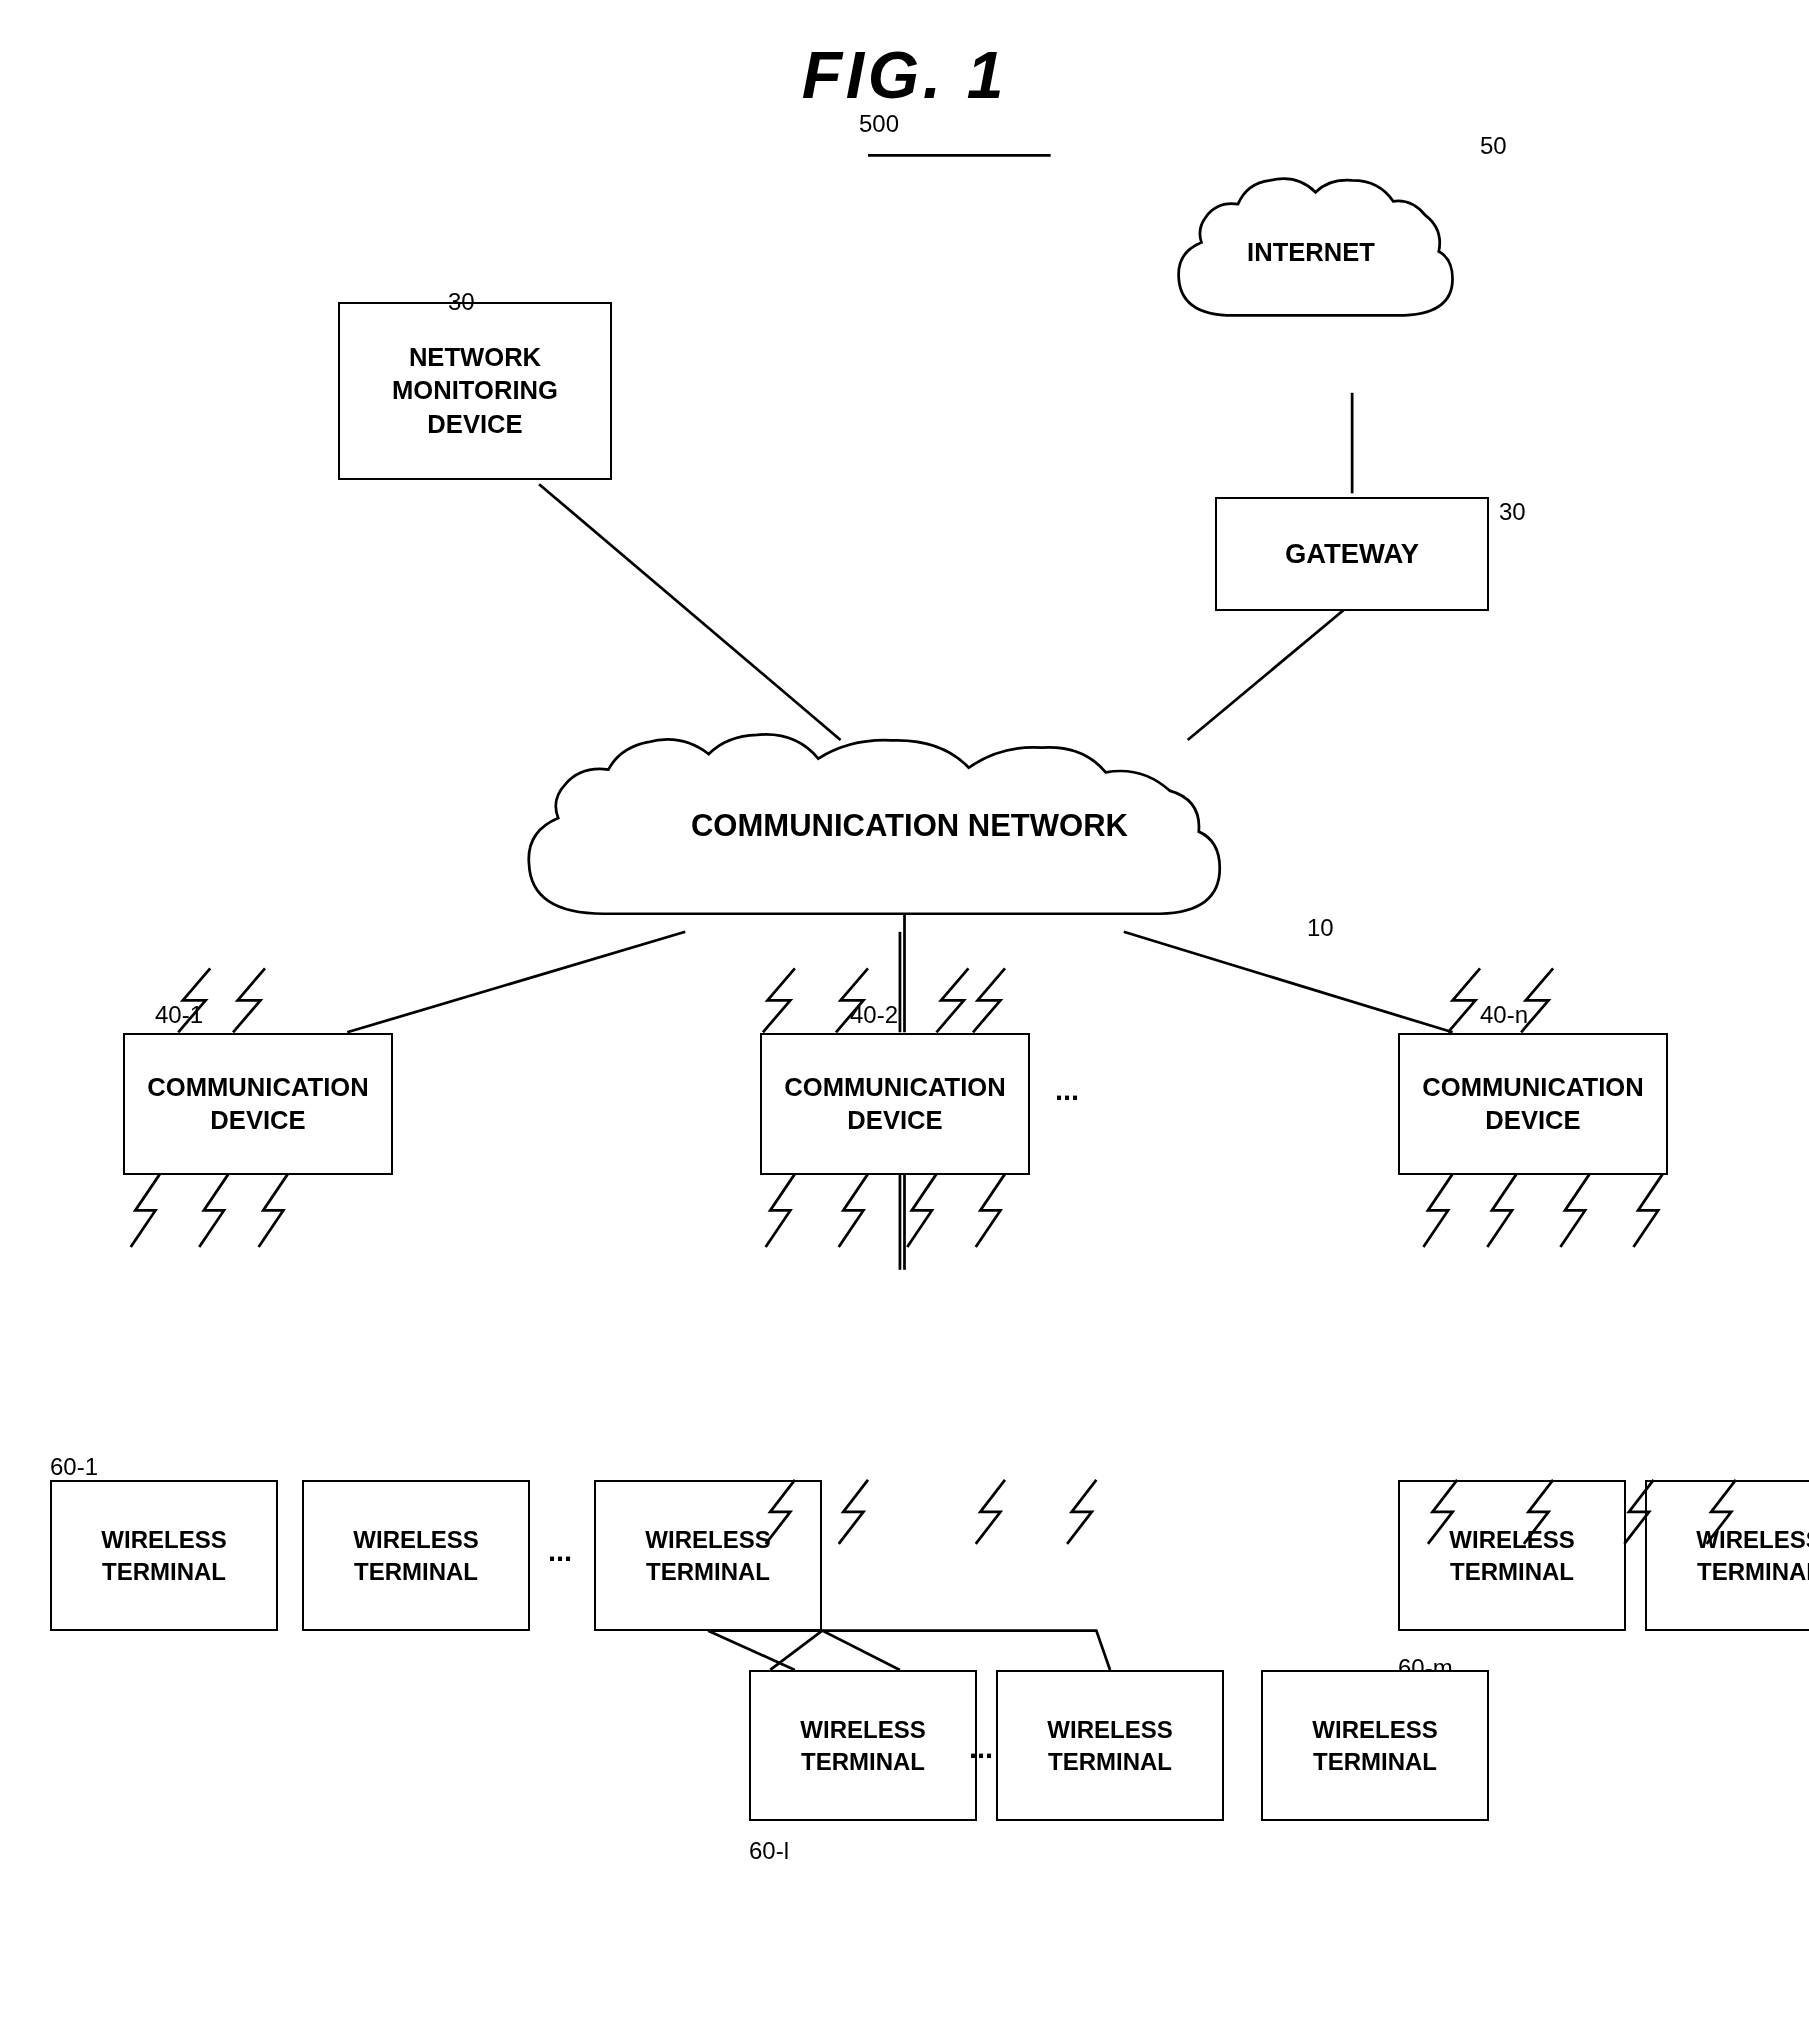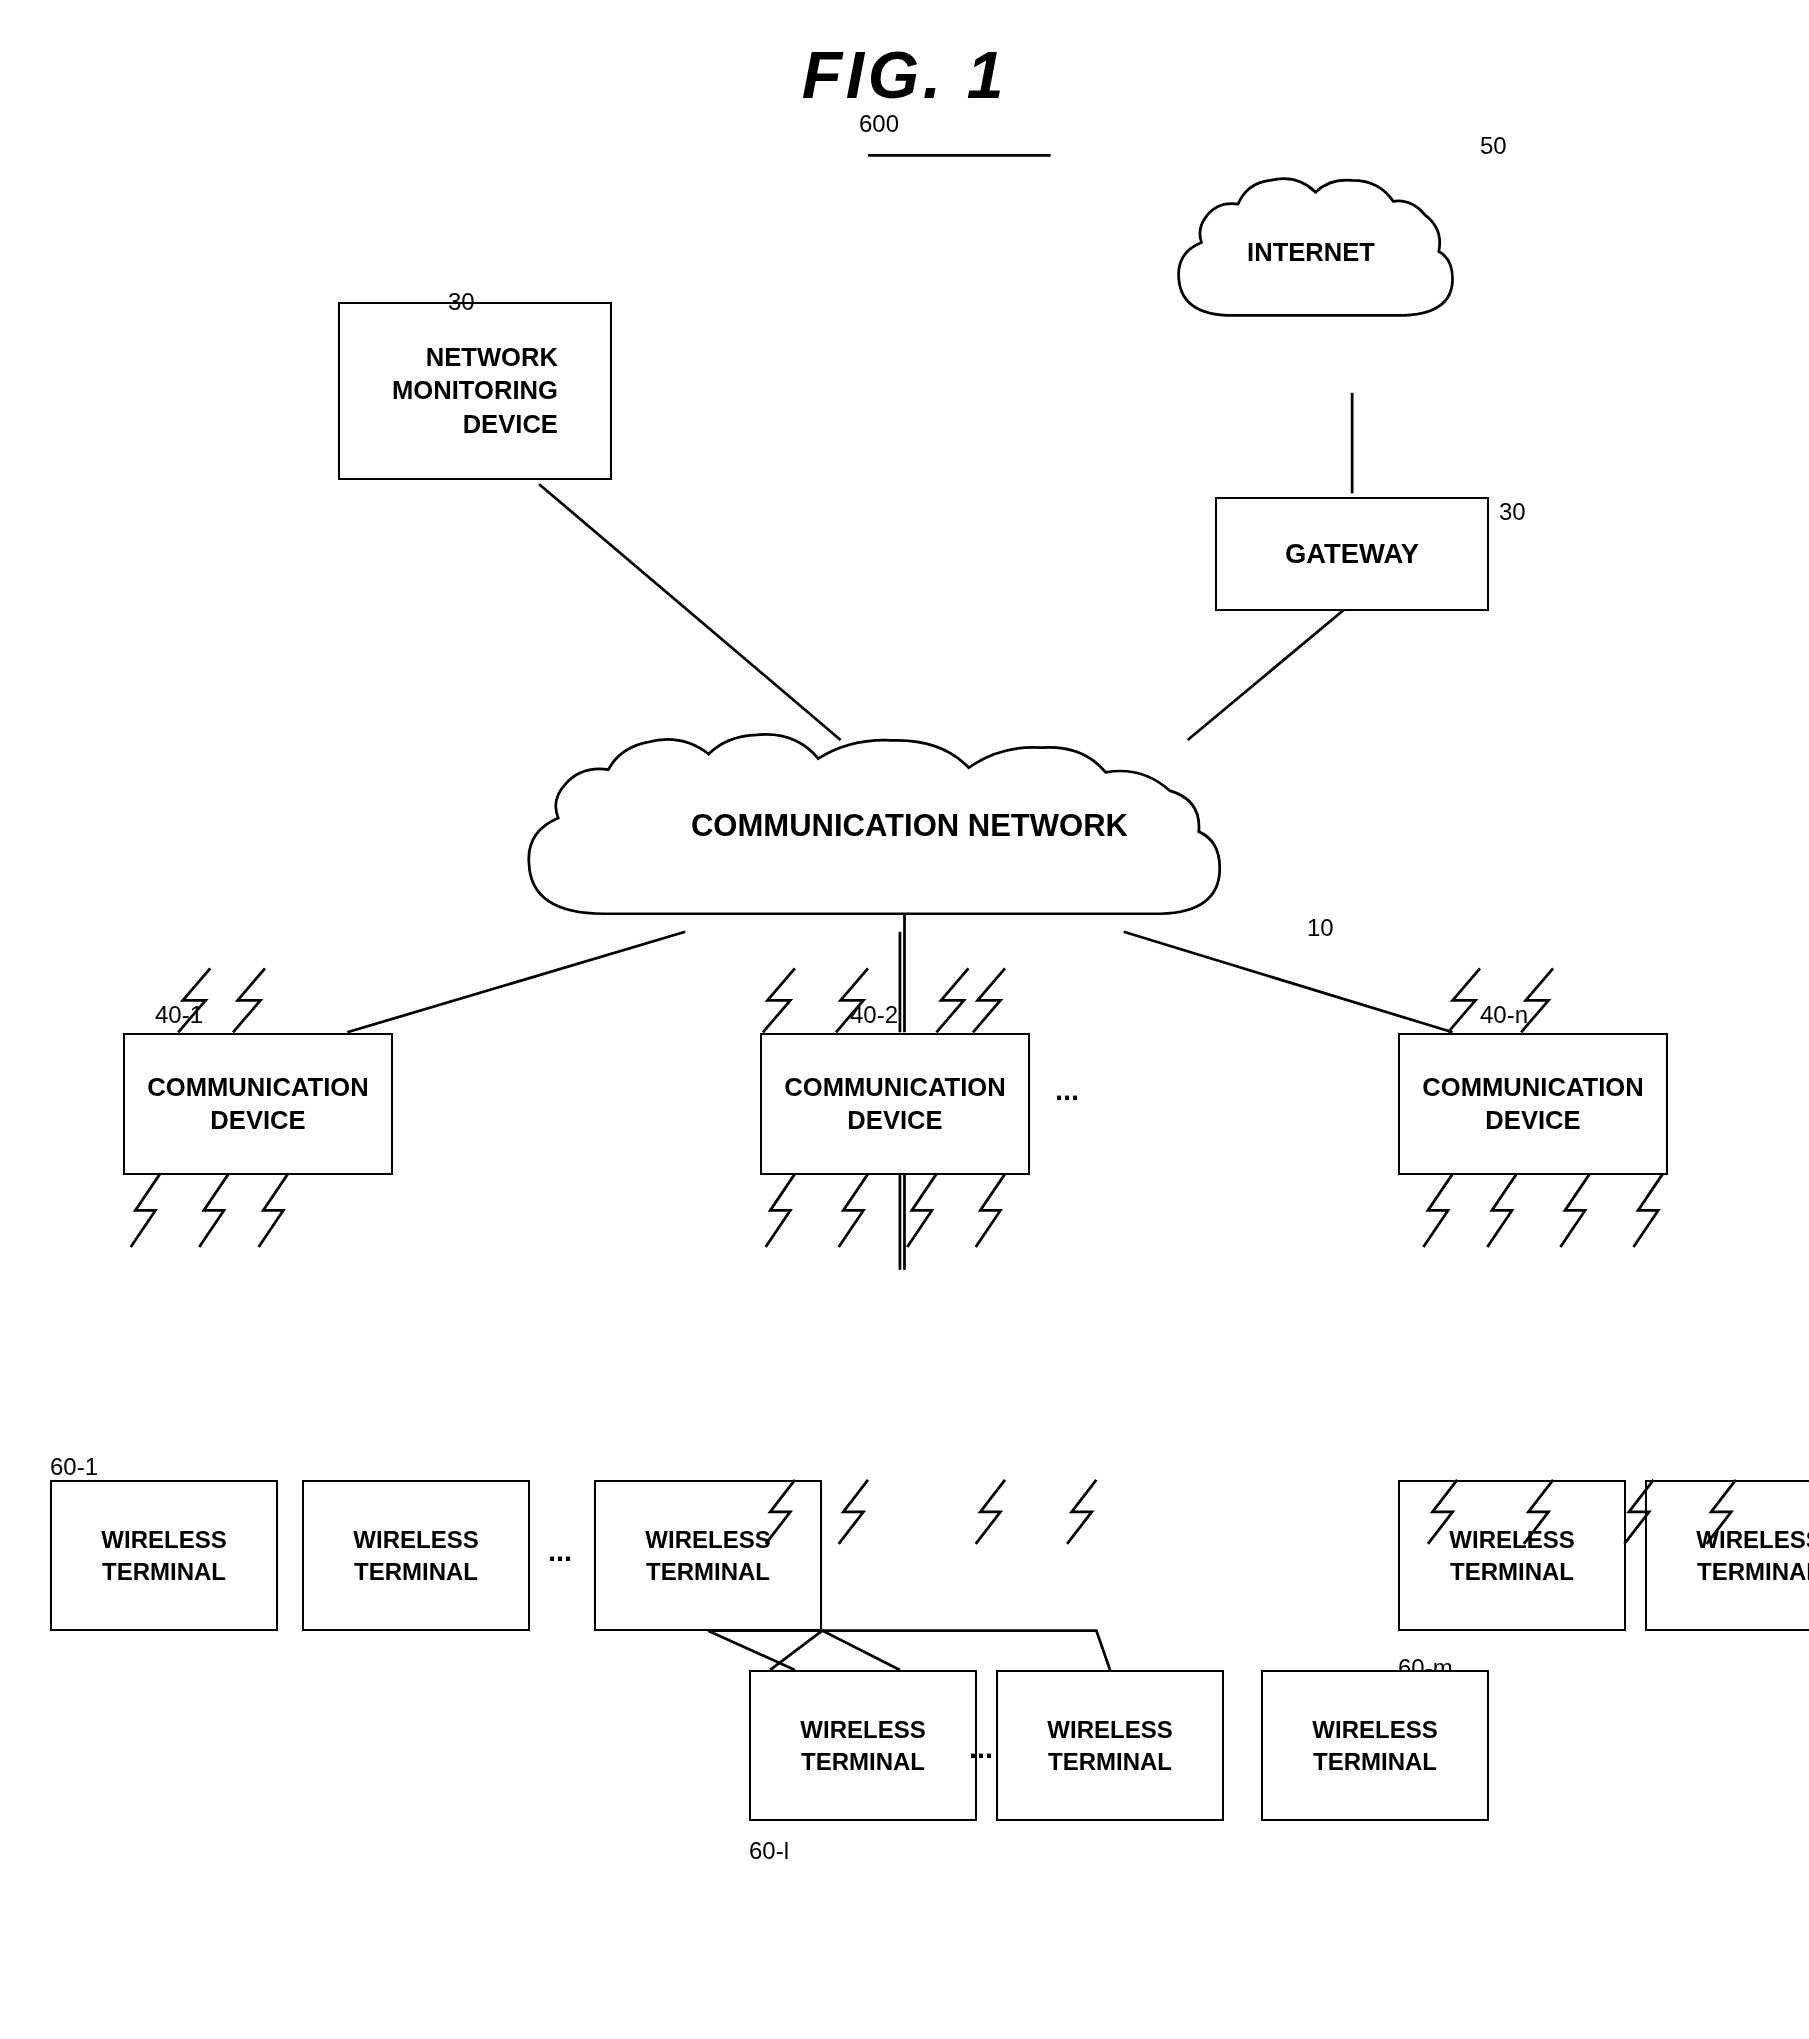--- a/index.html
+++ b/index.html
@@ -78,38 +78,38 @@
     <line x1="950" y1="170" x2="1150" y2="170" stroke="#000" stroke-width="3"></line>
 
     <line x1="990" y1="1000" x2="990" y2="1130" stroke="#000" stroke-width="3"></line>
 
     <line x1="990" y1="1280" x2="990" y2="1390" stroke="#000" stroke-width="3"></line>
 
   </svg>
 
   <div class="fig-title">FIG. 1</div>
 
-  <div class="ref-num" style="top:110px; left:859px;">600</div>
+  <div class="ref-num" style="top:110px; left:859px;">500</div>
 
   <div class="cloud-svg" style="top:142px; left:1160px; width:302px; height:210px;">
     <svg viewBox="0 0 330 230" width="302" height="210">
 
       <path d="M80,190 Q20,190 20,145 Q20,120 45,110 Q40,95 50,82 Q62,65 85,68 Q95,45 120,42 Q150,35 170,55 Q185,40 210,42 Q240,42 255,65 Q275,62 290,80 Q310,95 305,120 Q320,128 320,150 Q320,190 260,190 Z" fill="white" stroke="black" stroke-width="3"></path>
       <text x="165" y="130" text-anchor="middle" font-size="28" font-weight="bold" font-family="Arial">INTERNET</text>
     </svg>
   </div>
 
   <div class="ref-num" style="top:132px; left:1480px;">50</div>
 
   <div class="box" style="top:489px; left:1215px; width:274px; height:114px; font-size:27.4px;margin-top:8px;">GATEWAY</div>
 
   <div class="ref-num" style="top:498px; left:1499px;">30</div>
 
   <div class="box" style="top:302px; left:338px; width:274px; height:178px; font-size:25.6px;">
-    <span style="white-space:pre-line;text-align:right;">NETWORK
+    <span style="white-space:pre-line;">NETWORK
 MONITORING
 DEVICE</span>
   </div>
 
   <div class="ref-num" style="top:288px; left:448px;">30</div>
 
   <div class="cloud-svg" style="top:713px; left:512px; width:795px; height:219px;">
     <svg viewBox="0 0 870 240" width="795" height="219">
       <path d="M100,220 Q20,220 18,165 Q15,130 50,115 Q42,95 58,78 Q75,58 105,62 Q118,38 148,32 Q185,22 215,45 Q235,25 268,24 Q310,20 335,50 Q370,28 415,30 Q470,28 500,60 Q535,35 580,38 Q625,35 650,65 Q690,58 720,85 Q755,95 752,130 Q775,140 775,170 Q775,218 710,220 Z" fill="white" stroke="black" stroke-width="3"></path>
       <text x="435" y="135" text-anchor="middle" font-size="34" font-weight="bold" font-family="Arial">COMMUNICATION NETWORK</text>

